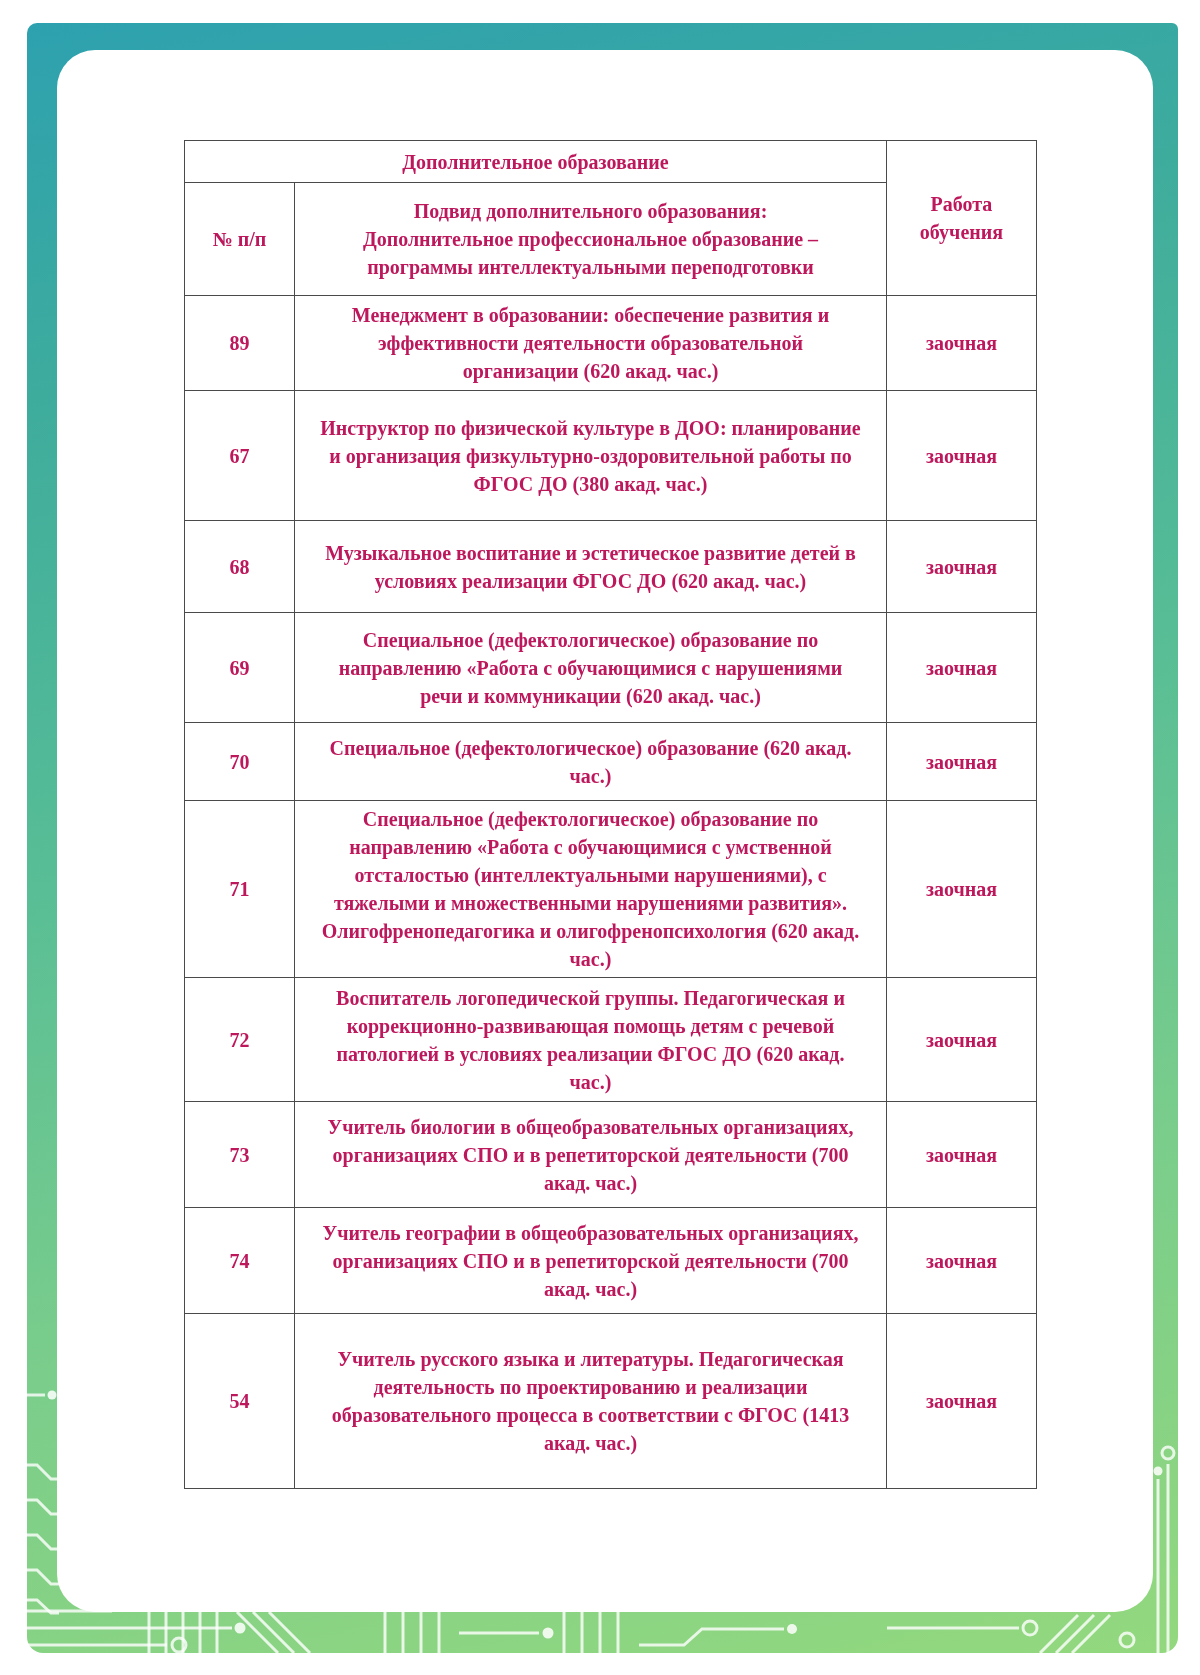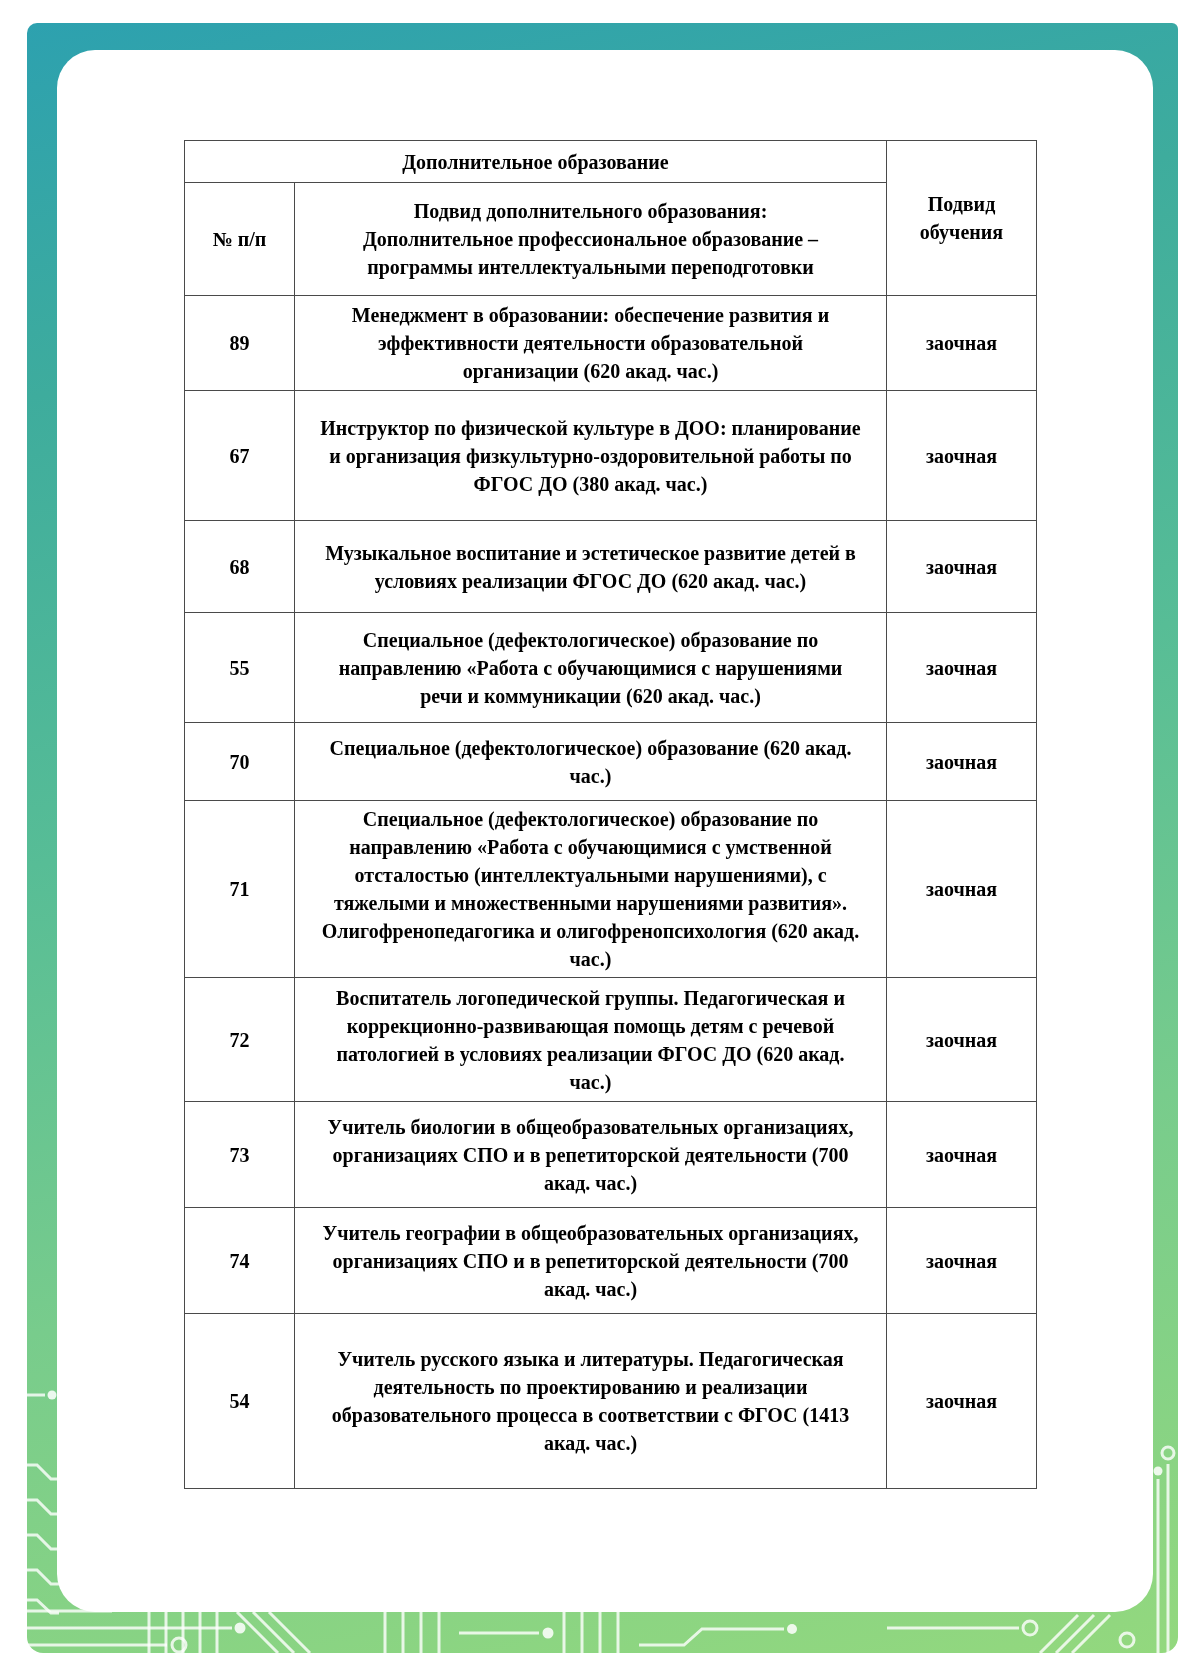--- a/index.html
+++ b/index.html
@@ -19,21 +19,21 @@
   }
   .circuit{
     position:absolute;left:0;top:0;width:1151px;height:1630px;
     pointer-events:none;
   }
   .circuit *{stroke:rgba(255,255,255,0.8);stroke-width:3;fill:none;}
   .circuit .dot{fill:rgba(255,255,255,0.85);stroke:none;}
   table.doc{
     position:absolute;left:184px;top:140px;width:852px;
     border-collapse:collapse;table-layout:fixed;
-    color:#000000;font-weight:bold;font-size:20px;line-height:28px;
+    color:#be185d;font-weight:bold;font-size:20px;line-height:28px;
   }
   table.doc td{
     border:1px solid #4a4a4a;text-align:center;vertical-align:middle;
     padding:2px 8px;overflow:hidden;
   }
   table.doc td.program{padding:4px 24px;}
   col.c-num{width:110px;}
   col.c-prog{width:592px;}
   col.c-form{width:150px;}
   .hdr-line{display:block;}
@@ -89,21 +89,21 @@
 
 <table class="doc">
   <colgroup>
       <col class="c-num">
       <col class="c-prog">
       <col class="c-form">
     </colgroup>
   <tbody>
       <tr style="height:42px;">
     <td colspan="2">Дополнительное образование</td>
-    <td rowspan="2">Подвид обучения</td>
+    <td rowspan="2">Работа обучения</td>
   </tr>
   <tr style="height:113px;">
     <td>№ п/п</td>
     <td>
       <span class="hdr-line">Подвид дополнительного образования:</span>
       <span class="hdr-line">Дополнительное профессиональное образование –</span>
       <span class="hdr-line">программы интеллектуальными переподготовки</span>
     </td>
   </tr>
   <tr style="height:95px;">
@@ -115,21 +115,21 @@
     <td>67</td>
     <td class="program">Инструктор по физической культуре в ДОО: планирование и организация физкультурно-оздоровительной работы по ФГОС ДО (380 акад. час.)</td>
     <td>заочная</td>
   </tr>
   <tr style="height:92px;">
     <td>68</td>
     <td class="program">Музыкальное воспитание и эстетическое развитие детей в условиях реализации ФГОС ДО (620 акад. час.)</td>
     <td>заочная</td>
   </tr>
   <tr style="height:110px;">
-    <td>55</td>
+    <td>69</td>
     <td class="program">Специальное (дефектологическое) образование по направлению «Работа с обучающимися с нарушениями речи и коммуникации (620 акад. час.)</td>
     <td>заочная</td>
   </tr>
   <tr style="height:78px;">
     <td>70</td>
     <td class="program">Специальное (дефектологическое) образование (620 акад. час.)</td>
     <td>заочная</td>
   </tr>
   <tr style="height:166px;">
     <td>71</td>

